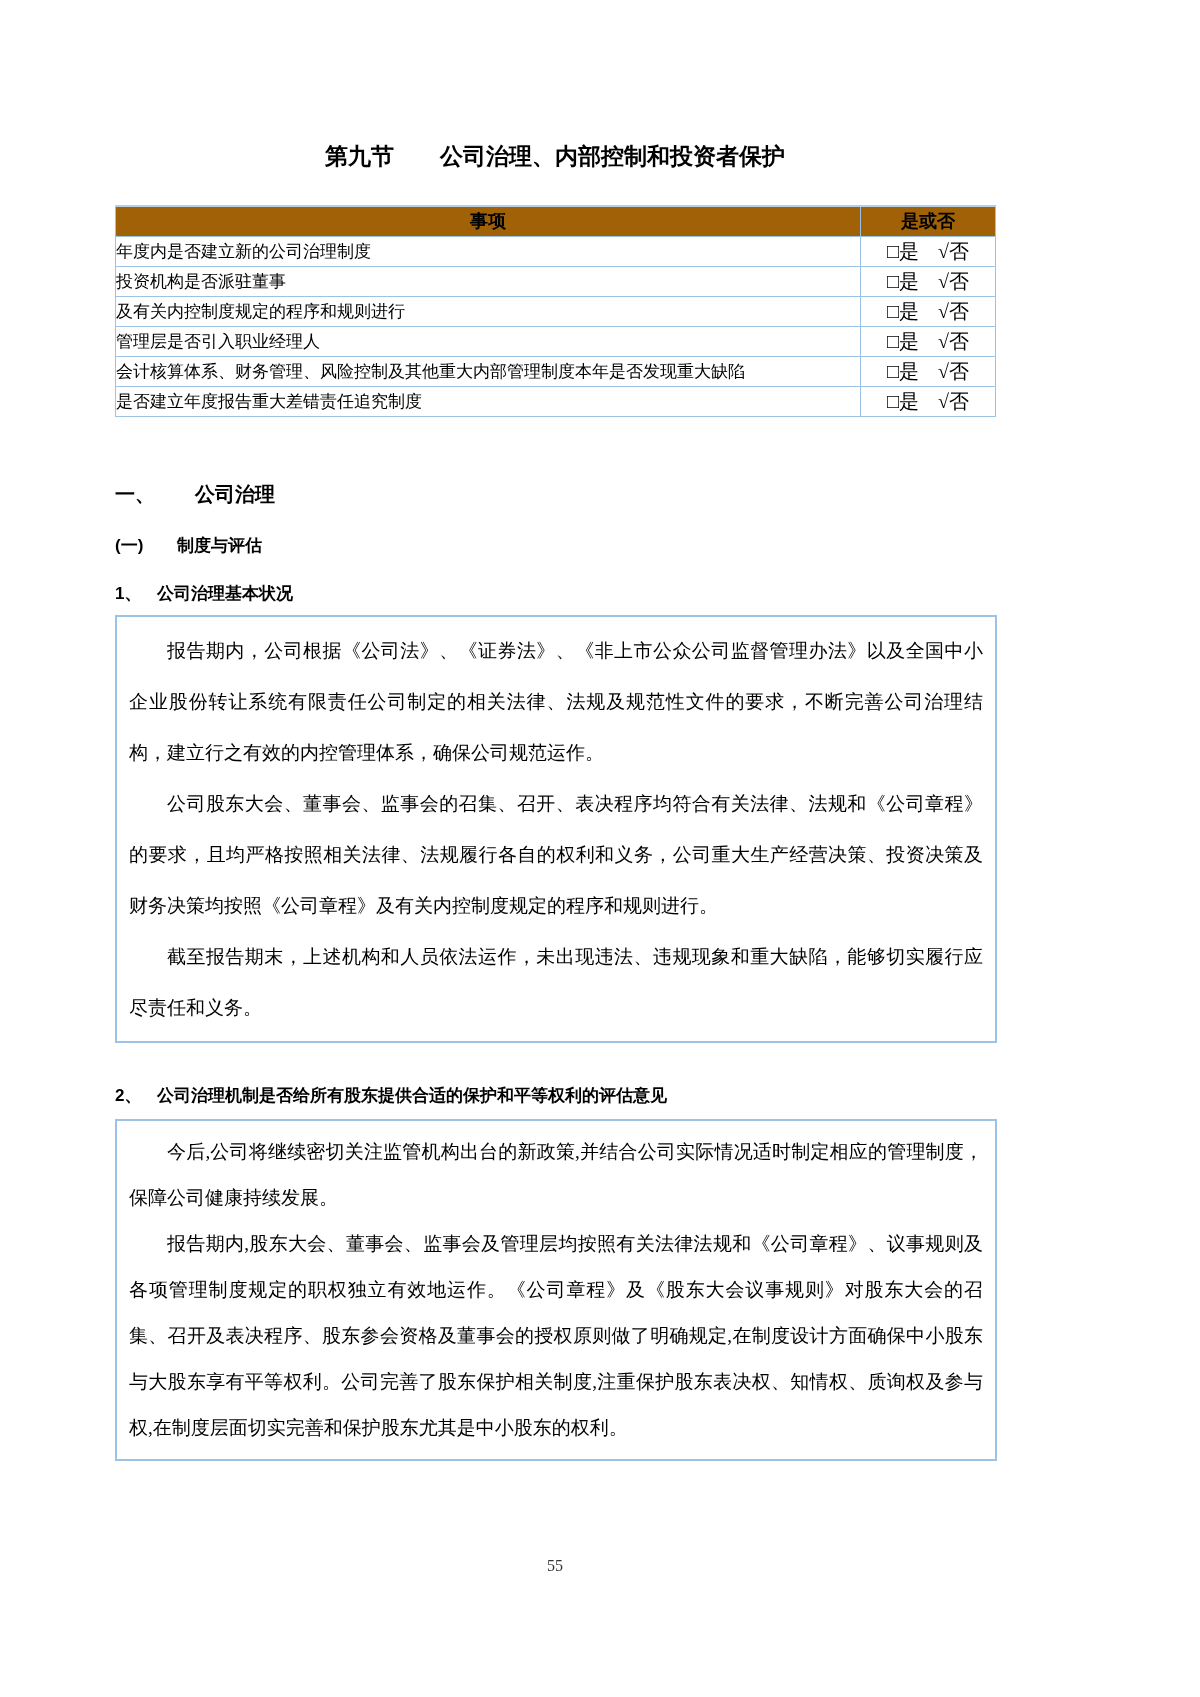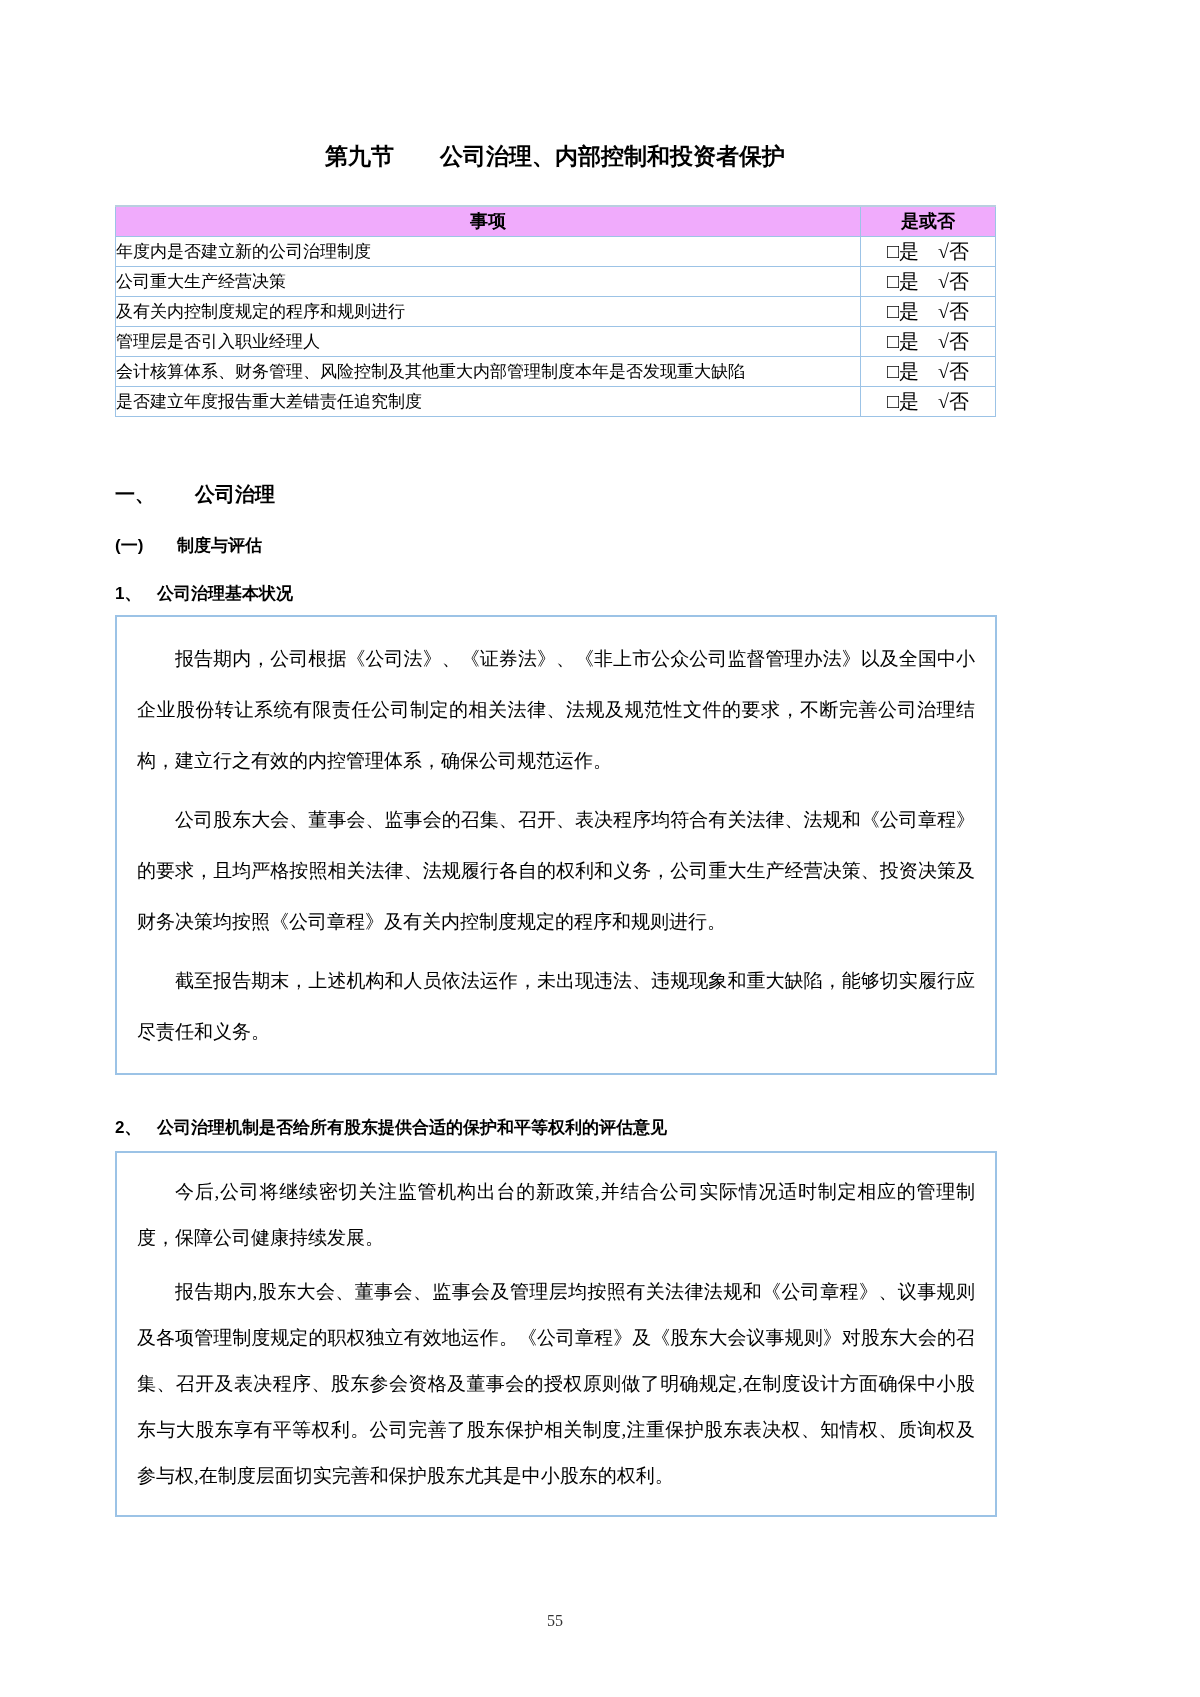--- a/index.html
+++ b/index.html
@@ -27,21 +27,21 @@
   table.checklist th, table.checklist td{
     border:1px solid #9cc3e6;
     height:30px;padding:0;
     box-sizing:border-box;
     overflow:hidden;white-space:nowrap;
   }
   table.checklist{border-top:2px solid #b9cfe0;}
   th.col-item{width:745px;}
   th.col-answer{width:135px;}
   table.checklist th{
-    background:#f0abfc;
+    background:#a16207;
     font-family:"Liberation Sans","DejaVu Sans",sans-serif;
     font-weight:bold;font-size:18px;text-align:center;color:#000;
   }
   td.item-cell{
     font-size:17px;text-align:left;padding-left:8px;color:#000;
   }
   td.answer-cell{font-size:20px;text-align:center;color:#000;}
   td.answer-cell .no-opt{margin-left:14px;}
   .heading{
     display:flex;align-items:baseline;
@@ -56,27 +56,27 @@
   .h3 .h-num{width:42px;flex:0 0 42px;}
   .h3.item2{margin-top:42px;}
   .textbox{
     border:2px solid #9cc3e6;
     box-sizing:border-box;
     width:882px;
     padding:8px 12px;
     text-align:justify;
     color:#000;
   }
-  .textbox p{margin:8px;text-indent:2em;font-size:19px;}
+  .textbox p{margin:0;text-indent:2em;font-size:19px;}
   .box1{margin-top:10px;}
   .box1 p{line-height:51px;}
   .box2{margin-top:12px;}
   .box2 p{line-height:46px;}
   .page-number{
-    position:absolute;top:1612px;left:115px;width:880px;
+    position:absolute;top:1557px;left:115px;width:880px;
     text-align:center;font-size:16px;color:#333;
   }
 </style>
 </head>
 <body>
 
 <div class="page">
   <div class="content">
 
     <h1 class="doc-title">第九节　　公司治理、内部控制和投资者保护</h1>
@@ -90,21 +90,21 @@
       </thead>
       <tbody>
         <tr>
           <td class="item-cell">年度内是否建立新的公司治理制度</td>
           <td class="answer-cell">
             <span class="yes-opt">□是</span>
             <span class="no-opt">√否</span>
           </td>
         </tr>
         <tr>
-          <td class="item-cell">公司重大生产经营决策</td>
+          <td class="item-cell">投资机构是否派驻董事</td>
           <td class="answer-cell">
             <span class="yes-opt">□是</span>
             <span class="no-opt">√否</span>
           </td>
         </tr>
         <tr>
           <td class="item-cell">及有关内控制度规定的程序和规则进行</td>
           <td class="answer-cell">
             <span class="yes-opt">□是</span>
             <span class="no-opt">√否</span>

